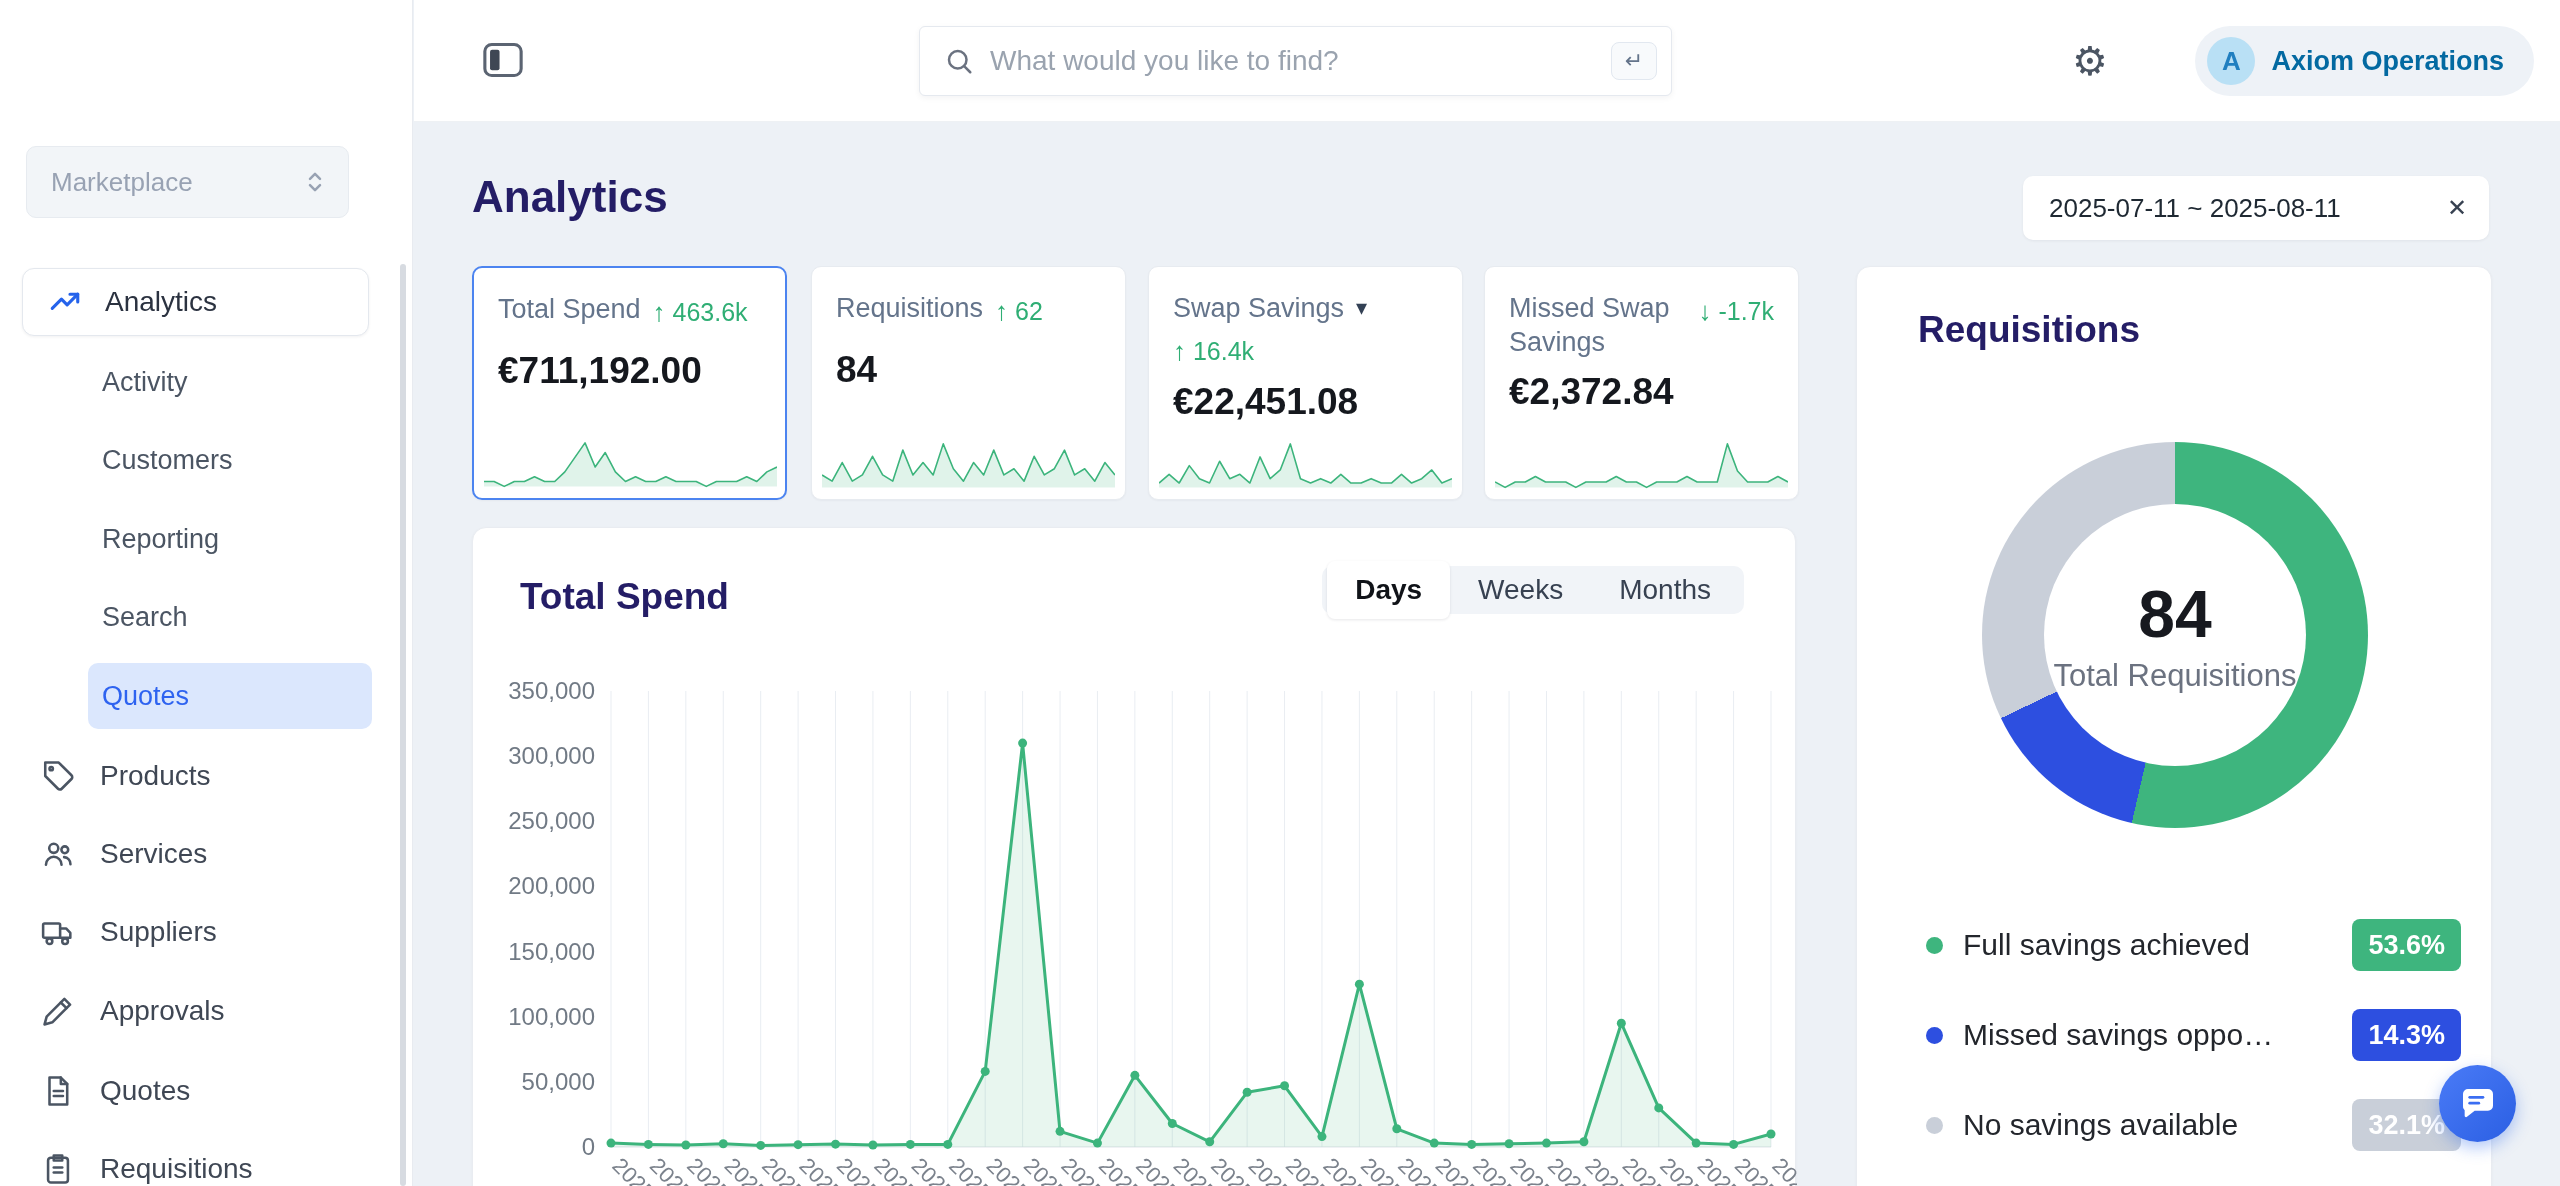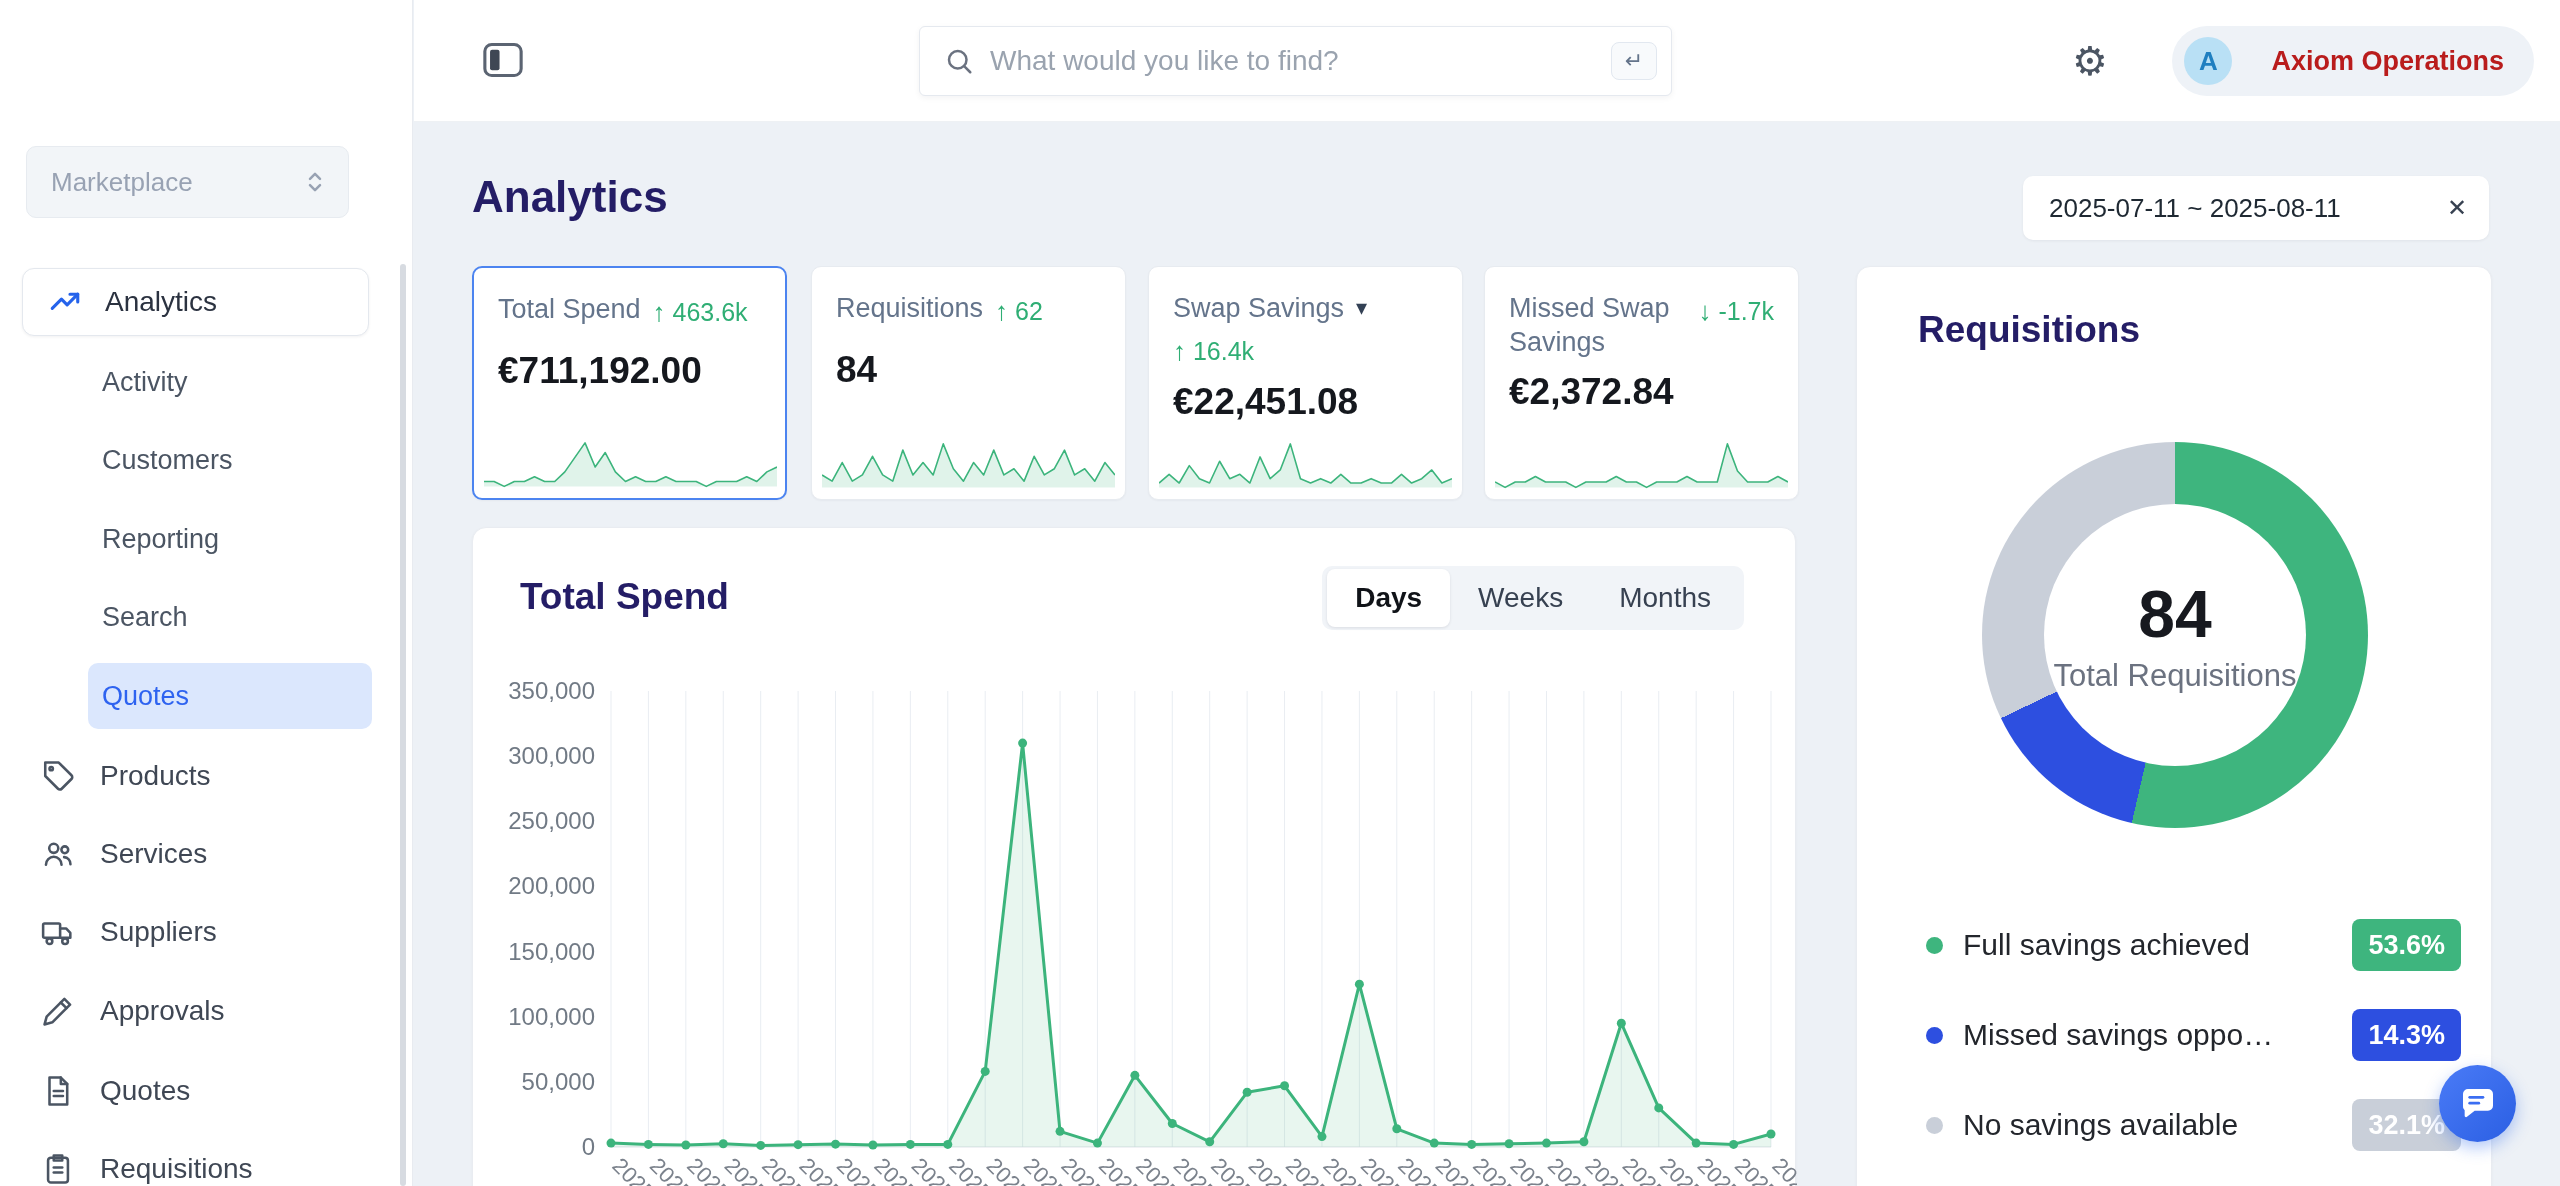--- a/index.html
+++ b/index.html
@@ -50,21 +50,21 @@
     border-radius:8px; display:flex; align-items:center; justify-content:center;
     font-size:22px; color:#64748b; }
   .gear-btn { position:absolute; right:445px; top:36px; width:50px; height:50px;
     background:none; border:none; font-size:40px; color:#4b5563; cursor:pointer; line-height:50px;}
   .user-pill { position:absolute; right:26px; top:26px; height:70px;
     background:#eef2f7; border-radius:35px; display:flex; align-items:center;
     padding:0 30px 0 12px; cursor:pointer; }
   .avatar { width:48px; height:48px; border-radius:50%; background:#b9e0f5;
     color:#1f7fc0; font-weight:700; font-size:26px; display:flex; align-items:center;
     justify-content:center; margin-right:16px; }
-  .user-name { font-size:27px; font-weight:700; color:#b91c1c;margin-left:23px; }
+  .user-name { font-size:27px; font-weight:700; color:#0369a1; }
 
   
   .content { position:absolute; left:414px; top:122px; width:2146px; height:1064px; }
   .page-title { position:absolute; left:58px; top:50px; font-size:44px; font-weight:800; color:#241d66; }
   .date-pill { position:absolute; left:1609px; top:54px; width:466px; height:64px;
     background:#fff; border-radius:10px; box-shadow:0 1px 3px rgba(16,24,40,.06);
     display:flex; align-items:center; padding:0 22px 0 26px; cursor:pointer; }
   .date-pill span.txt { flex:1; font-size:26px; color:#1f2933; }
   .date-pill .x { font-size:24px; color:#374151; cursor:pointer; }
 
@@ -78,21 +78,21 @@
   .trend { font-size:25px; color:#2fae74; white-space:nowrap; line-height:40px; }
   .trend .arr { font-size:26px; }
   .caret { font-size:22px; color:#334155; line-height:34px; }
   .stat-value { font-size:37px; font-weight:800; color:#15181e; margin-top:18px; }
   .spark { position:absolute; left:10px; right:10px; bottom:8px; width:293px; height:58px; }
 
   .chart-card { position:absolute; left:58px; top:405px; width:1324px; height:790px;
     background:#fff; border:1px solid #e9ecf1; border-radius:14px;
     box-shadow:0 1px 3px rgba(16,24,40,.04); }
   .chart-title { position:absolute; left:47px; top:48px; font-size:37px; font-weight:800; color:#241d66; }
-  .segmented { position:absolute; right:51px; top:38px; height:64px; background:#f1f4f8;
+  .segmented { position:absolute; right:51px; top:38px; height:48px; background:#f1f4f8;
     border-radius:10px; display:flex; align-items:center; padding:0 5px; }
   .seg { height:58px; border:none; background:transparent; border-radius:8px;
     padding:0 28px; font-size:28px; color:#374151; cursor:pointer; font-family:"Liberation Sans",sans-serif;}
   .seg.active { background:#fff; box-shadow:0 1px 3px rgba(16,24,40,.10); color:#101318; font-weight:600; }
   #main-chart-svg { position:absolute; left:0; top:130px; width:1324px; height:660px; }
 
   .req-card { position:absolute; left:1442px; top:144px; width:636px; height:1000px;
     background:#fff; border:1px solid #e9ecf1; border-radius:14px;
     box-shadow:0 1px 3px rgba(16,24,40,.04); }
   .req-title { position:absolute; left:61px; top:42px; font-size:37px; font-weight:800; color:#241d66; }

